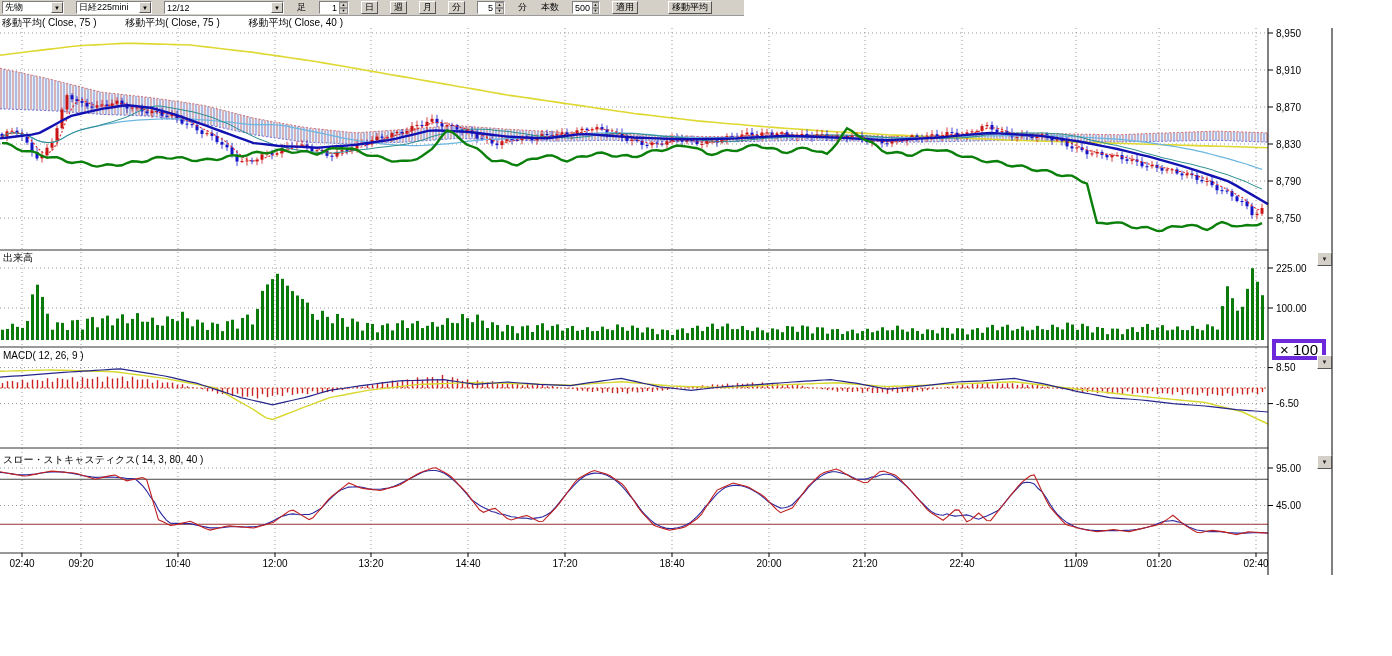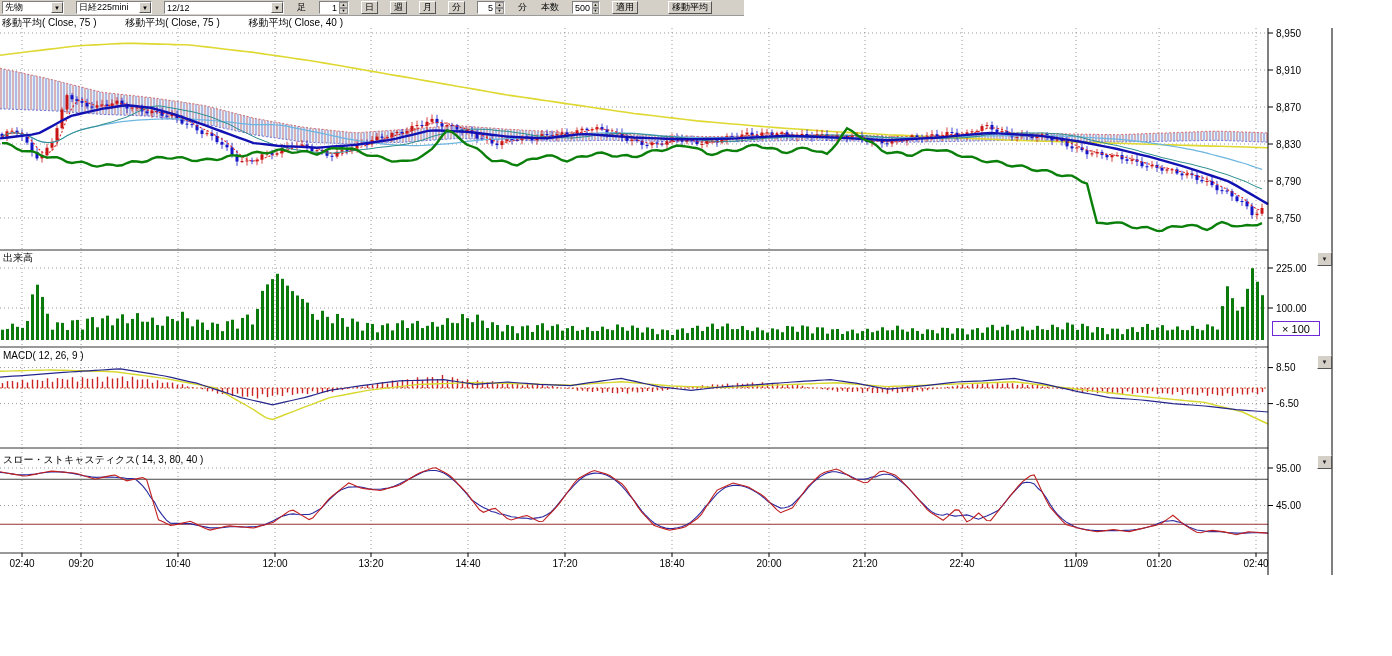--- a/index.html
+++ b/index.html
@@ -23,22 +23,22 @@
   .spin .arrows span{flex:1;background:#d4d0c8;border:1px solid #909090;font-size:4px;line-height:4px;
         display:flex;align-items:center;justify-content:center;box-sizing:border-box;}
   .wbtn{background:#d4d0c8;height:13px;padding:0 3px;display:flex;align-items:center;white-space:nowrap;
         border:1px solid;border-color:#fff #555 #555 #fff;box-sizing:border-box;}
   .sep{width:6px;}
   
   .legend{position:absolute;left:2px;z-index:3;font-size:10px;color:#000;white-space:nowrap;}
   .legend span{margin-right:26px;}
   .pane-label{position:absolute;left:3px;z-index:3;font-size:10px;color:#000;white-space:nowrap;}
   
-  .mult-box{position:absolute;left:1272px;top:321px;width:46px;height:13px;z-index:4;
-            border:1px solid #6d28d9;background:#fff;font-size:11px;display:flex;align-items:center;justify-content:center;}
+  .mult-box{position:absolute;left:1272px;top:339px;width:46px;height:13px;z-index:4;
+            border:4px solid #6d28d9;background:#fff;font-size:15px;display:flex;align-items:center;justify-content:center;}
   .pane-btn{position:absolute;left:1317px;width:15px;height:14px;z-index:4;background:#d4d0c8;
             border:1px solid;border-color:#fff #555 #555 #fff;box-sizing:border-box;
             font-size:6px;display:flex;align-items:center;justify-content:center;color:#222;}
 </style>
 </head>
 <body>
 
 <div class="app">
 
   <div class="toolbar">

